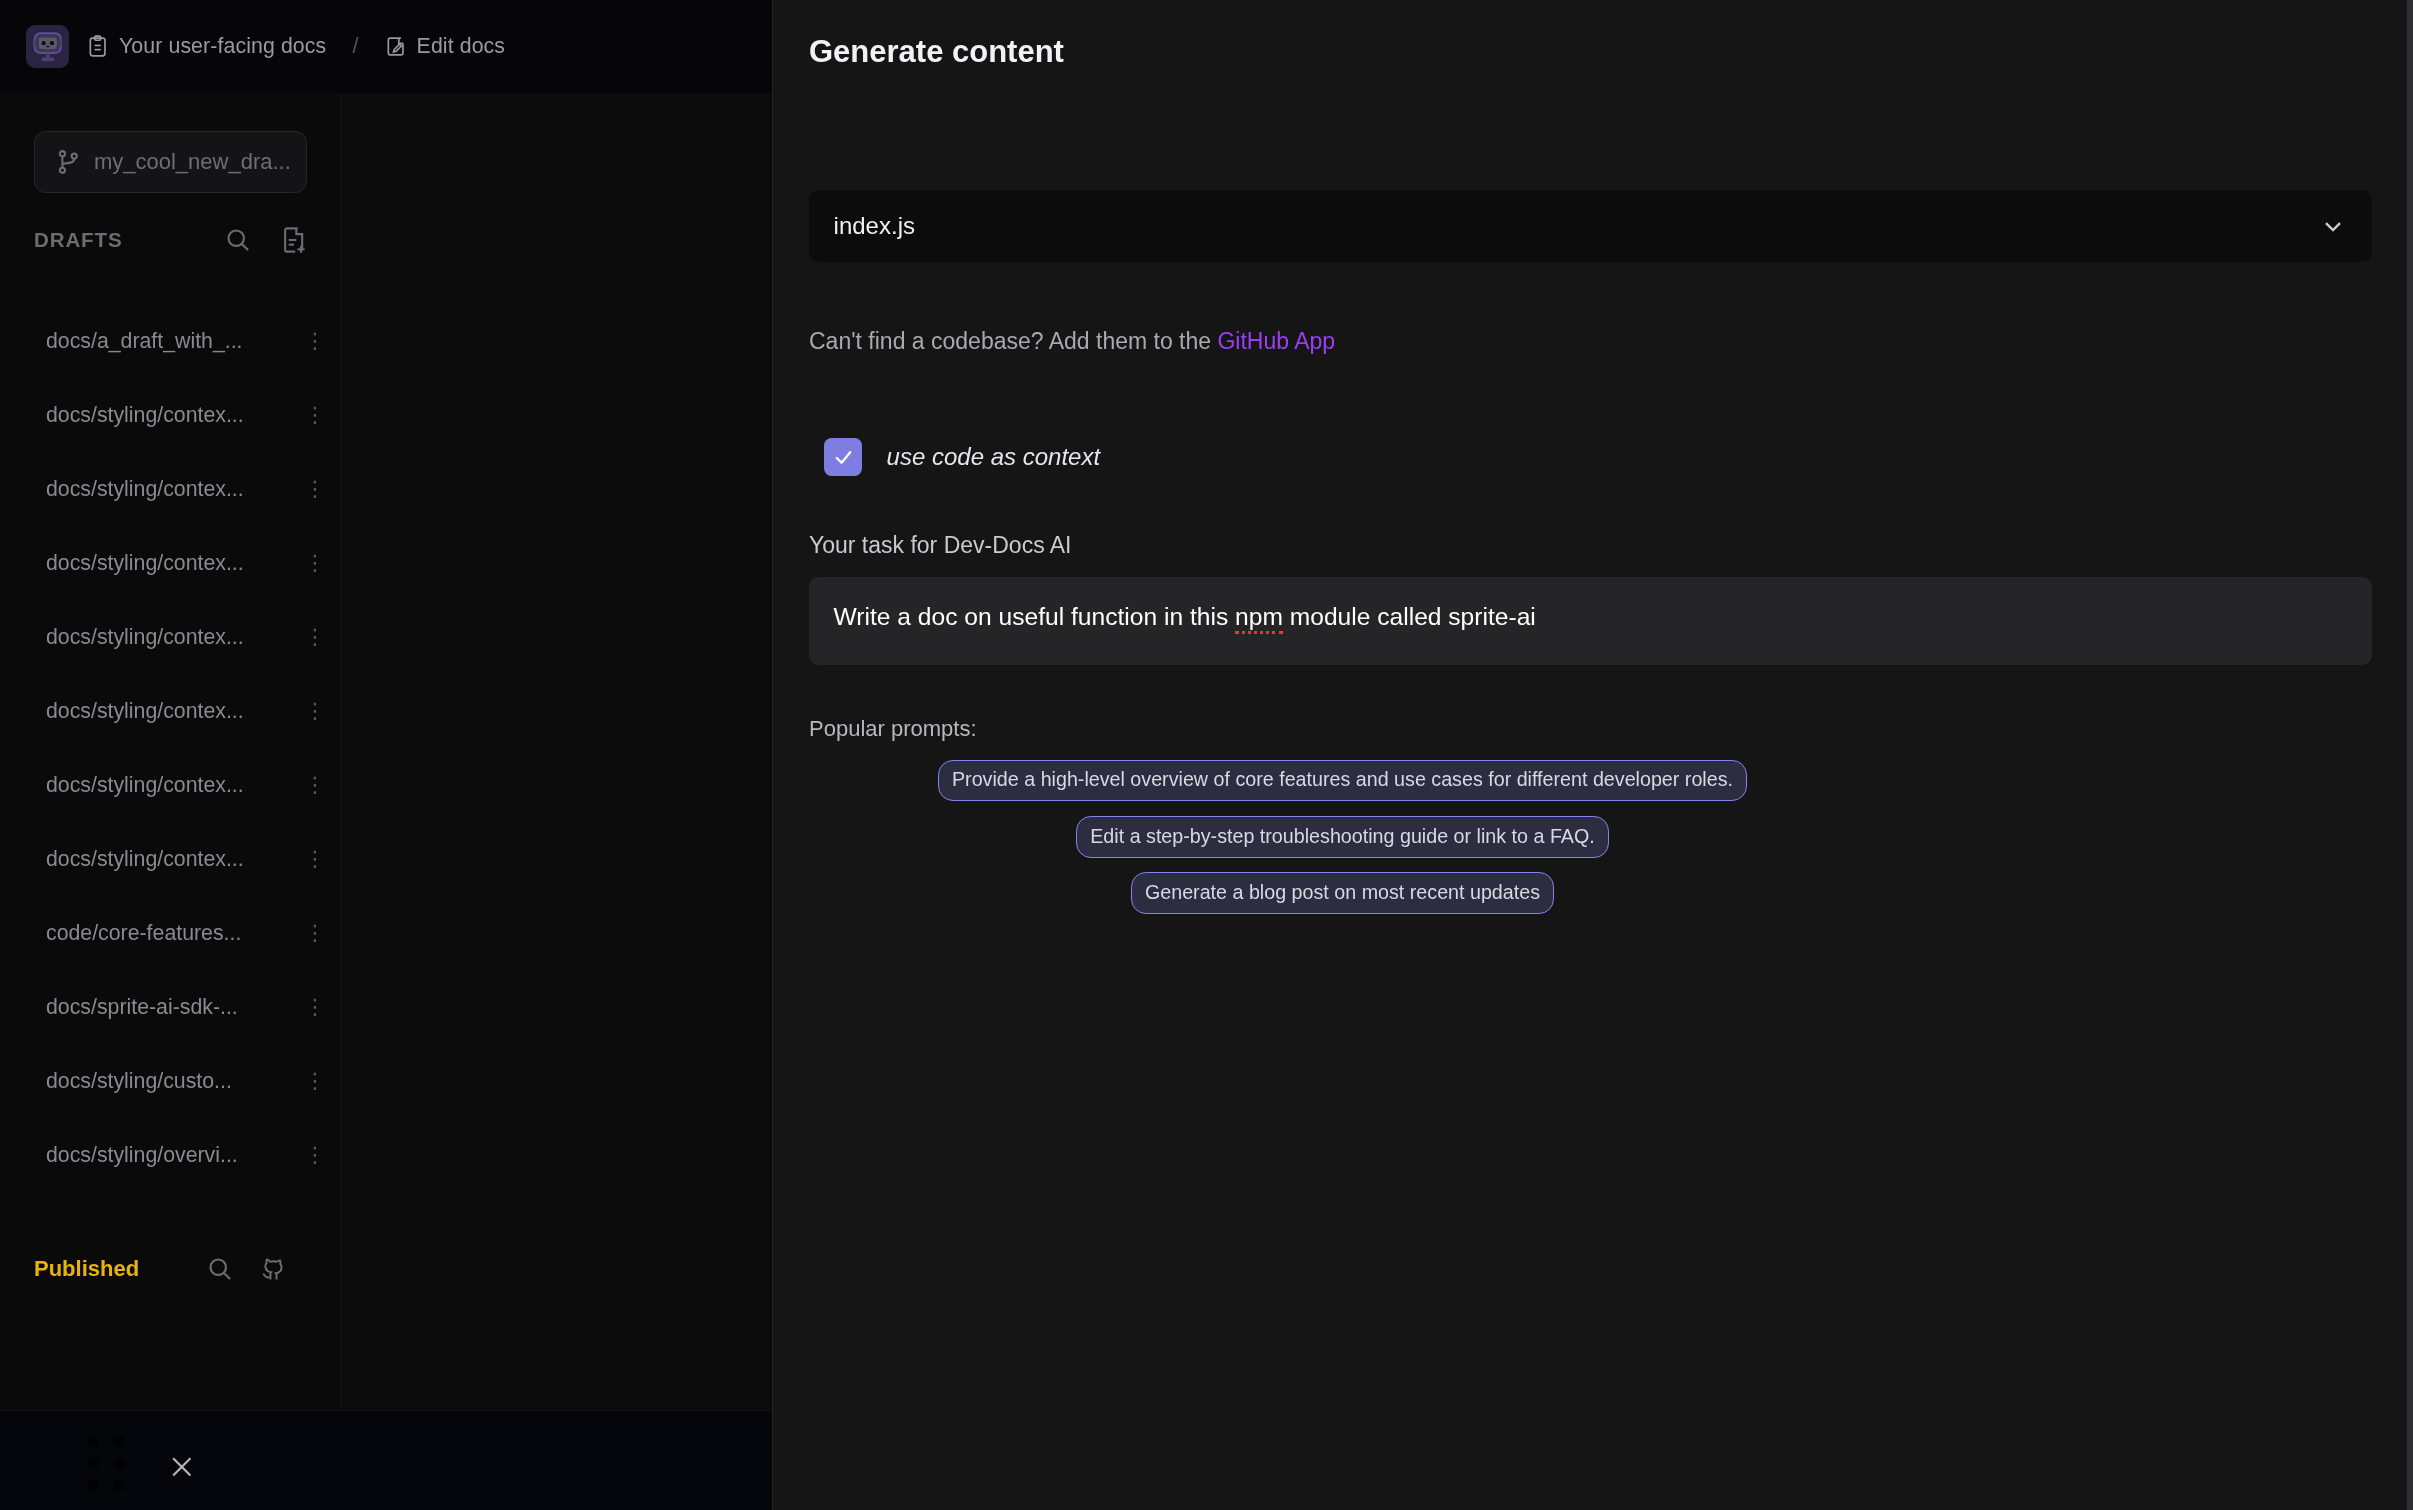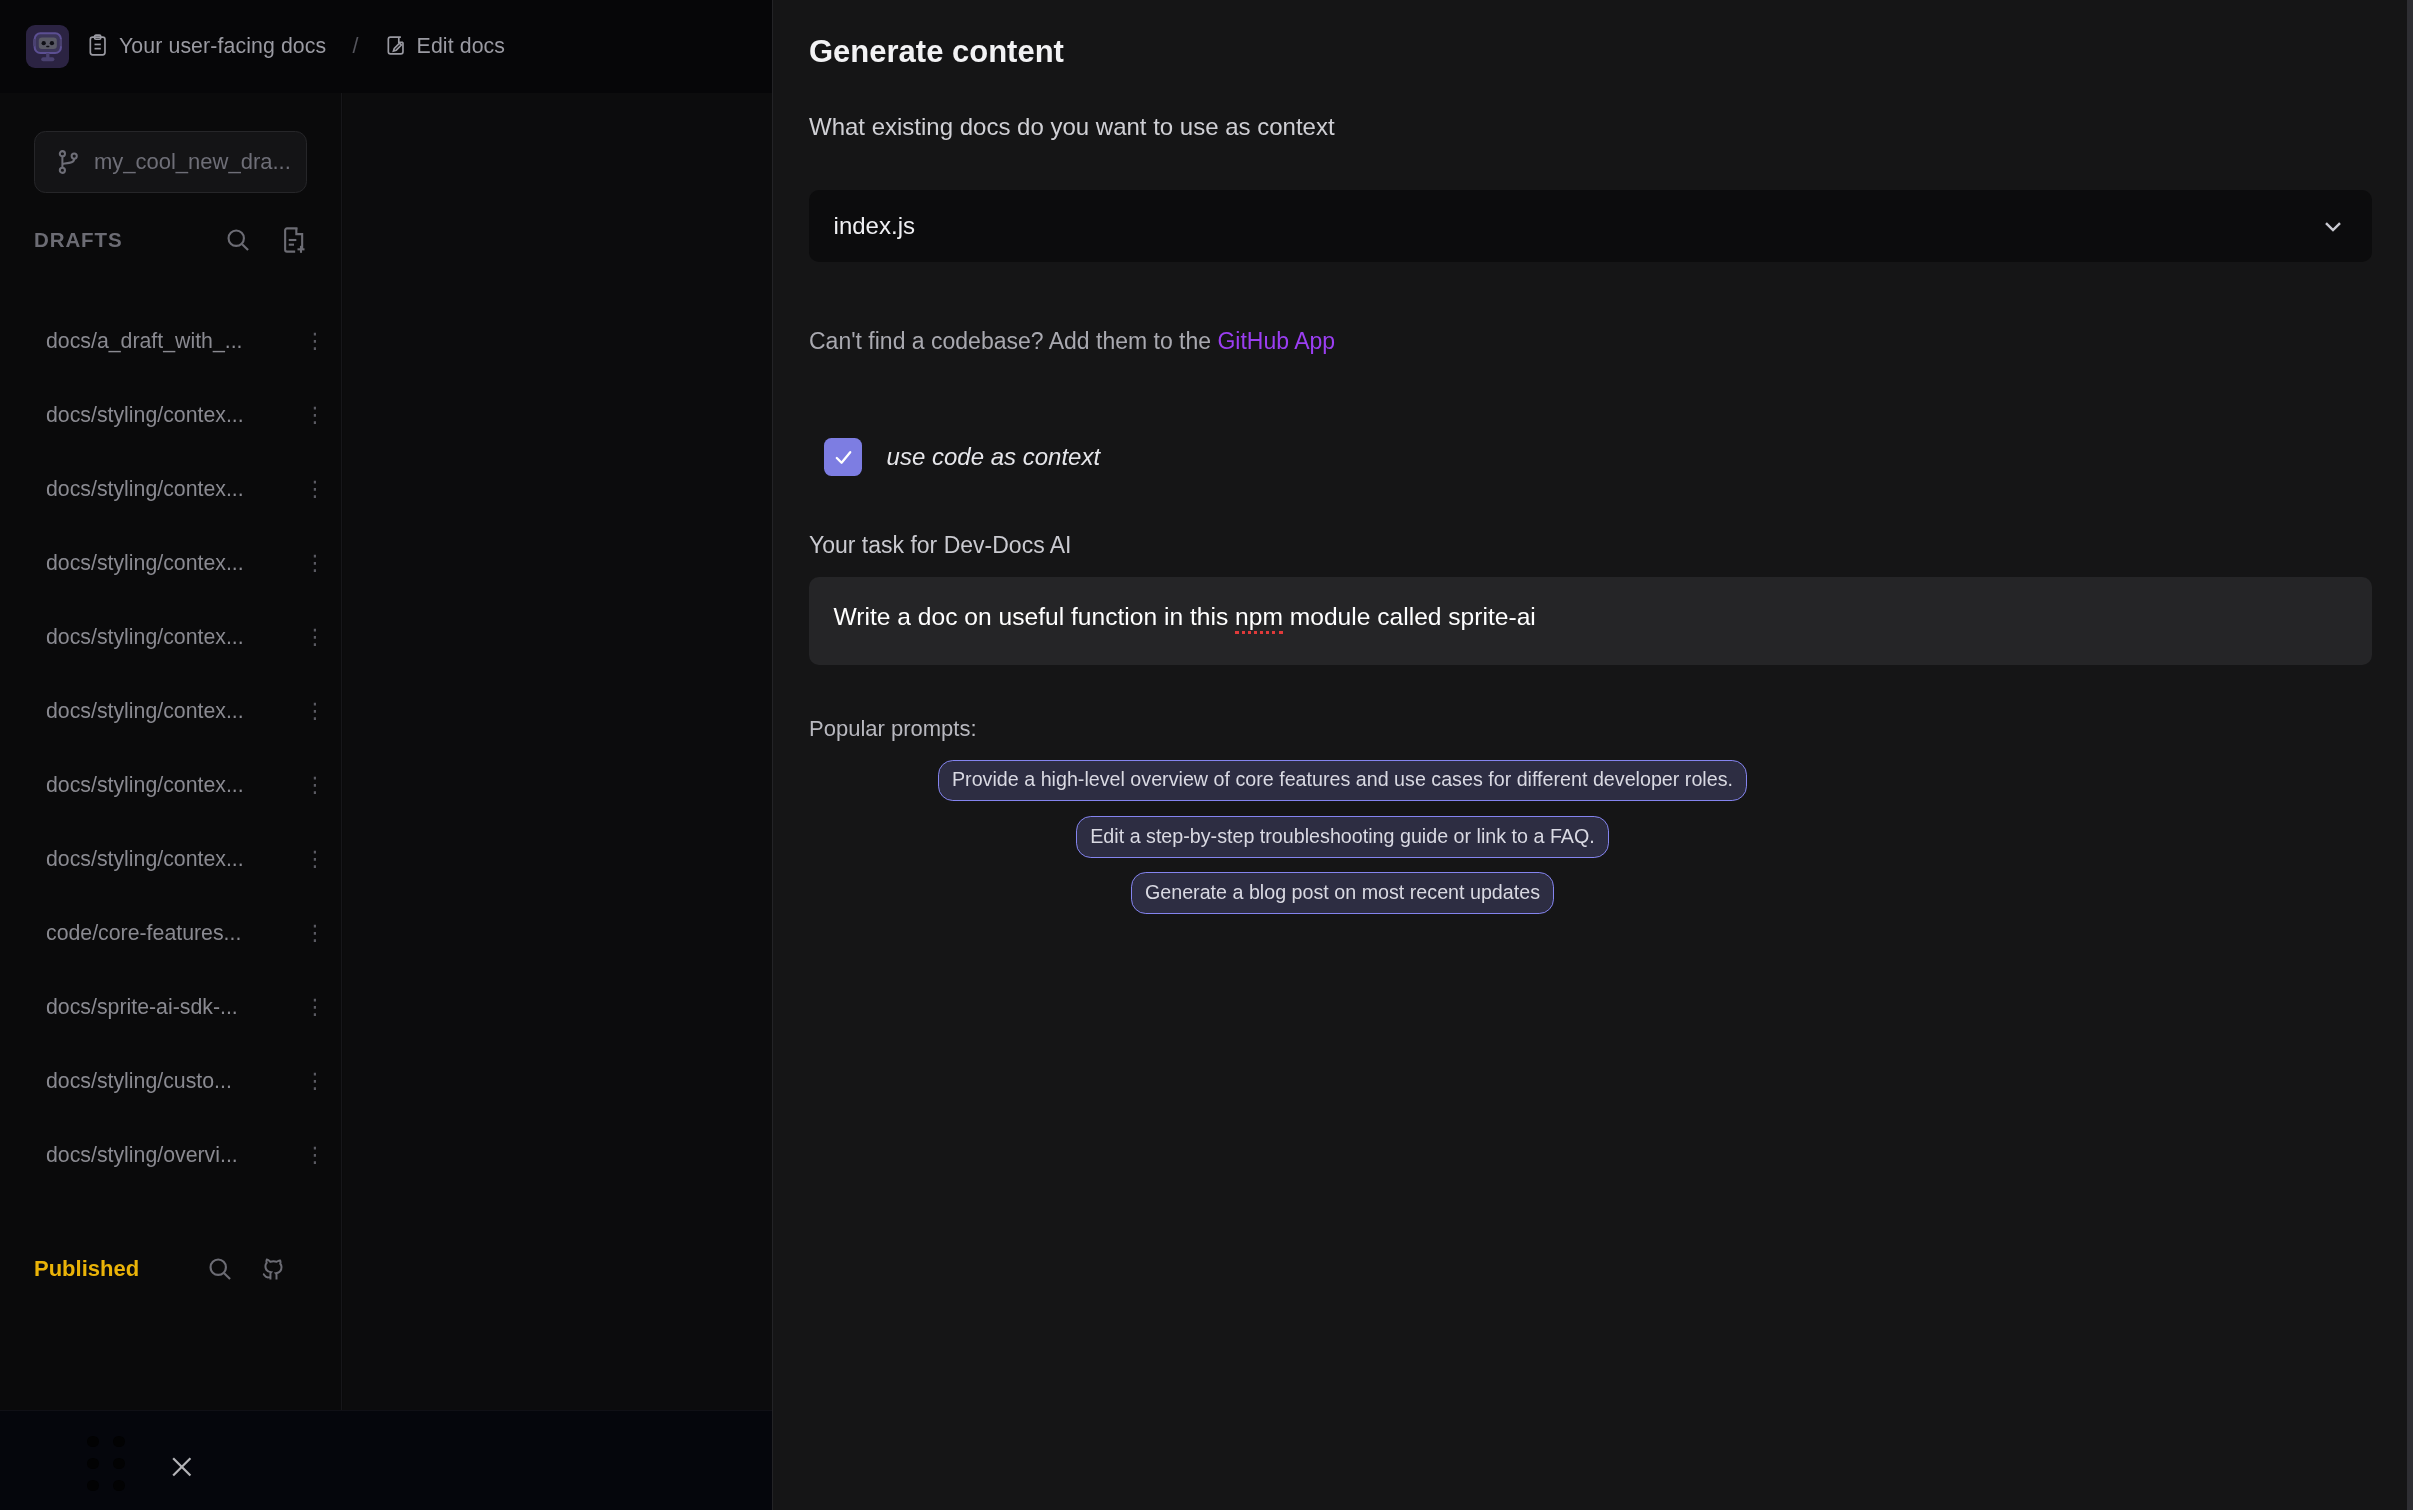--- a/index.html
+++ b/index.html
@@ -20,21 +20,21 @@
     position: absolute; left: 0; top: 0; width: 772px; height: 93px;
     background: #060608;
     display: flex; align-items: center; padding-left: 26px; gap: 18px;
   }
   #logo {
     width: 43px; height: 43px; border-radius: 9px;
     background: #2b2342;
     display: flex; align-items: center; justify-content: center;
     flex: none;
   }
-  .crumb { display: flex; gap: 10.7px; }
+  .crumb { display: flex; align-items: center; gap: 10.7px; }
   .crumb-label { color: #9a9aa2; font-size: 21.3px; letter-spacing: 0.1px; }
   .crumb-sep { color: #55555d; font-size: 21.3px; margin: 0 8.2px; }
   .crumb-icon { width: 21.3px; height: 23px; display:block; flex:none; }
 
   #rail {
     position: absolute; left: 0; top: 93px; width: 342px; height: 1318px;
     background: #0a0a0b;
     border-right: 0.8px solid #17171a;
   }
   #workspace-col {
@@ -345,21 +345,20 @@
         <line x1="5" y1="5" x2="19" y2="19"></line>
         <line x1="19" y1="5" x2="5" y2="19"></line>
       </svg>
     </div>
   </div>
 
   <div id="panel">
 
     <div id="panel-title">Generate content</div>
 
-    <div id="ctx-question">What existing docs do you want to use as context</div>
 
     <div id="codebase-select">
       <span class="val">index.js</span>
       <span class="chev">
         <svg width="28" height="28" viewBox="0 0 24 24" fill="none" stroke="#c9c9d0" stroke-width="2.1">
           <polyline points="6,9.5 12,15.5 18,9.5"></polyline>
         </svg>
       </span>
     </div>
 

